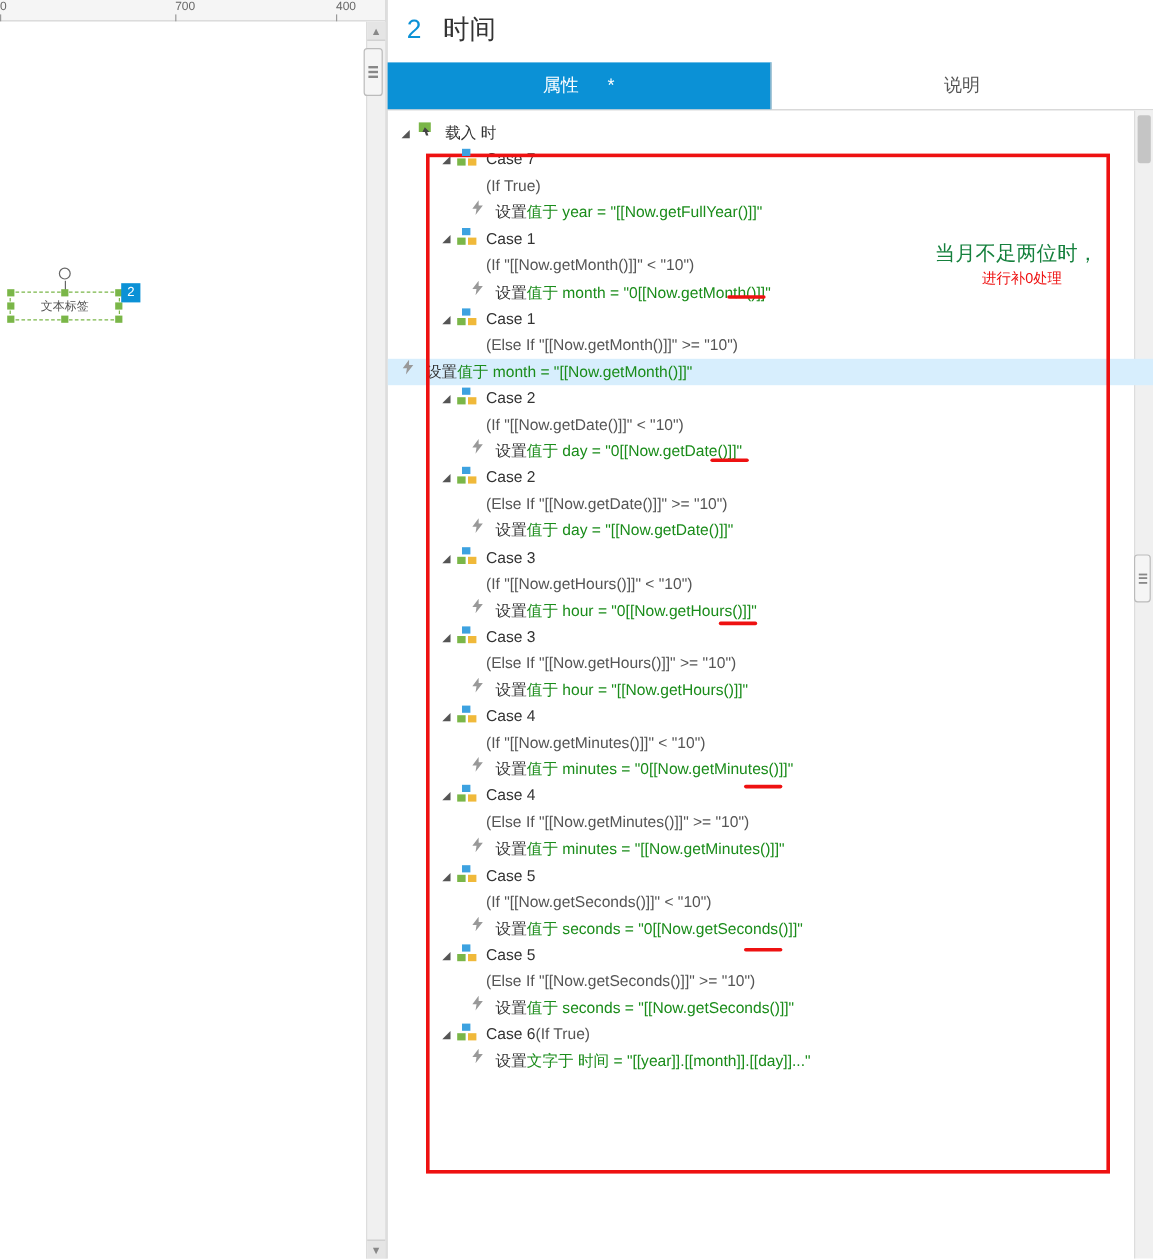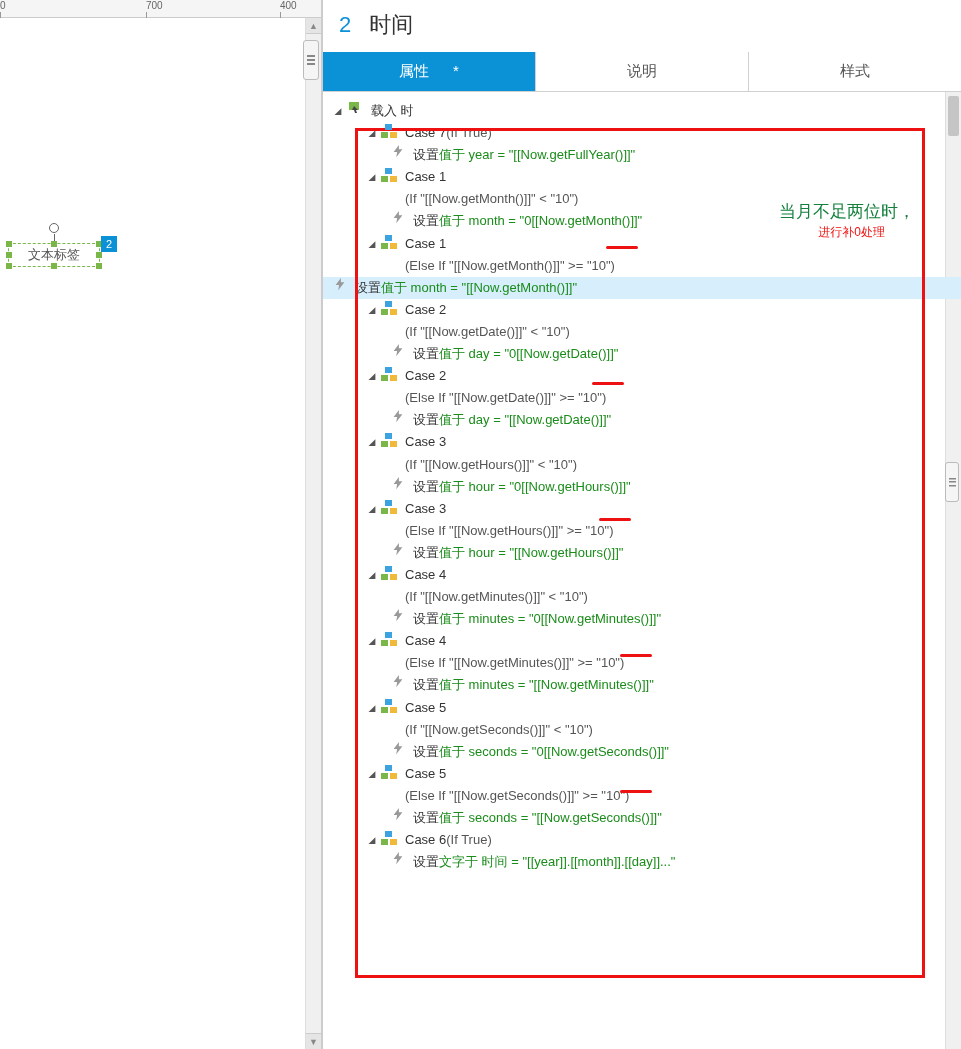--- a/index.html
+++ b/index.html
@@ -46,21 +46,21 @@
   linear-gradient(#888,#888) 0 0/8px 2px no-repeat,
   linear-gradient(#888,#888) 0 4px/8px 2px no-repeat,
   linear-gradient(#888,#888) 0 8px/8px 2px no-repeat;
 }
 .widget {
   position:absolute; left:8px; top:225px;
 }
 .rotate-handle { position:absolute; top:-20px; left:50%; margin-left:-5px; width:10px; height:10px; border:1px solid #666; border-radius:50%; background:#fff;}
 .rotate-handle::after{content:""; position:absolute; top:10px; left:4px; width:1px; height:8px; background:#666;}
 .sel-box { position:relative; width:92px; height:24px; border:1px dashed #7ab648; display:flex; align-items:center; justify-content:center;}
-.sel-box .lbl { font-size:13px; color:#555; }
+.sel-box .lbl { font-size:10px; color:#555; }
 .sq { position:absolute; width:6px; height:6px; background:#7ab648; }
 .sq.tl{top:-3px;left:-3px}.sq.tm{top:-3px;left:50%;margin-left:-3px}.sq.tr{top:-3px;right:-3px}
 .sq.ml{top:50%;margin-top:-3px;left:-3px}.sq.mr{top:50%;margin-top:-3px;right:-3px}
 .sq.bl{bottom:-3px;left:-3px}.sq.bm{bottom:-3px;left:50%;margin-left:-3px}.sq.br{bottom:-3px;right:-3px}
 .badge { position:absolute; top:-8px; right:-18px; width:16px; height:16px; background:#0b91d6; color:#fff; font-size:11px; text-align:center; line-height:16px;}
 
 .right-pane {
   flex:1;
   display:flex;
   flex-direction:column;
@@ -176,21 +176,20 @@
 <div class="right-pane">
   <div class="header">
     <span class="idx">2</span>
     <span class="title">时间</span>
   </div>
   <div class="tabs">
     <div class="tab active">
       <span>属性</span><span class="dirty">*</span>
     </div>
     <div class="tab">说明</div>
-    <div class="tab">样式</div>
   </div>
 
   <div class="tree-wrap">
    <div class="right-scroll">
         <div class="thumb"></div>
       </div>
    <div class="right-collapse">
         <span class="bars"></span>
       </div>
    <div class="tree">
@@ -210,21 +209,21 @@
     </div>
 
     <div id="cases-host">
           <div class="row ind1">
             <span class="toggle">◢</span>
             <span class="case-icon">
               <i class="a"></i>
               <i class="b"></i>
               <i class="c"></i>
             </span>
-            <span style="display:flex;flex-direction:row">
+            <span style="display:flex;flex-direction:column">
               <span class="case-title">Case 7</span>
               <span class="cond">(If True)</span>
             </span>
           </div>
           <div class="row ind2">
             <span class="bolt">
               <svg width="14" height="14" viewBox="0 0 16 16">
                 <path d="M9 1 L3 9 L7 9 L6 15 L13 6 L9 6 Z" fill="#999"></path>
               </svg>
             </span>

